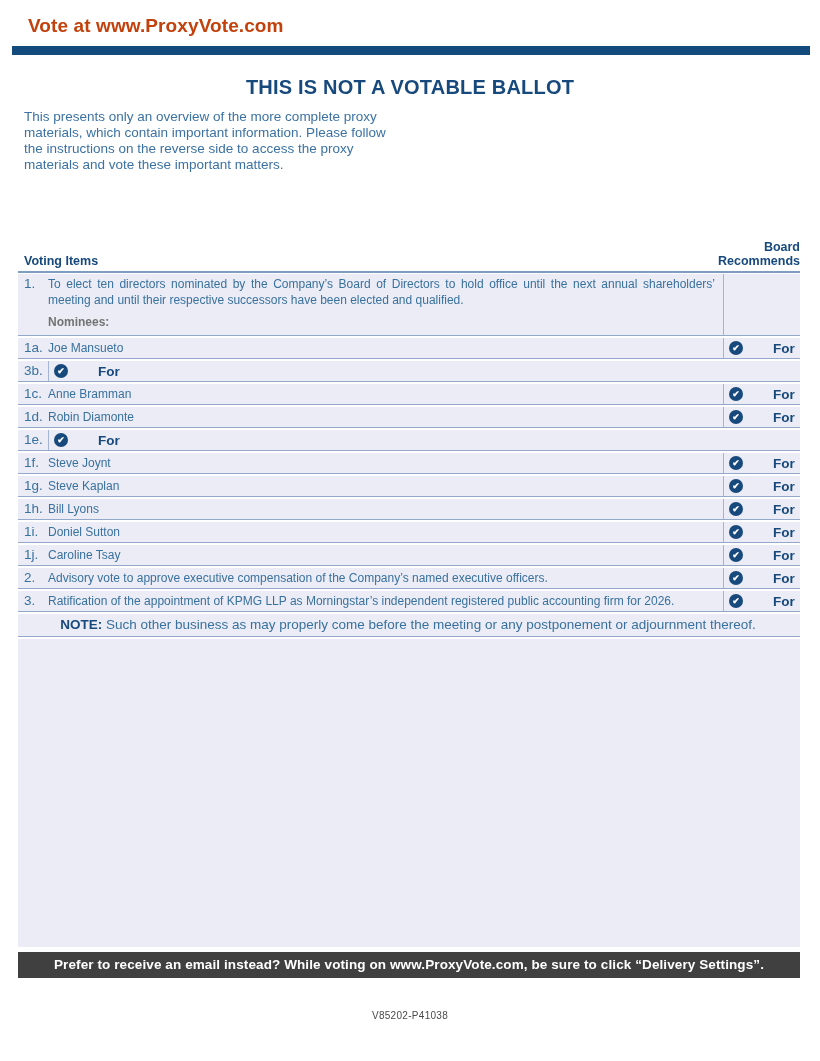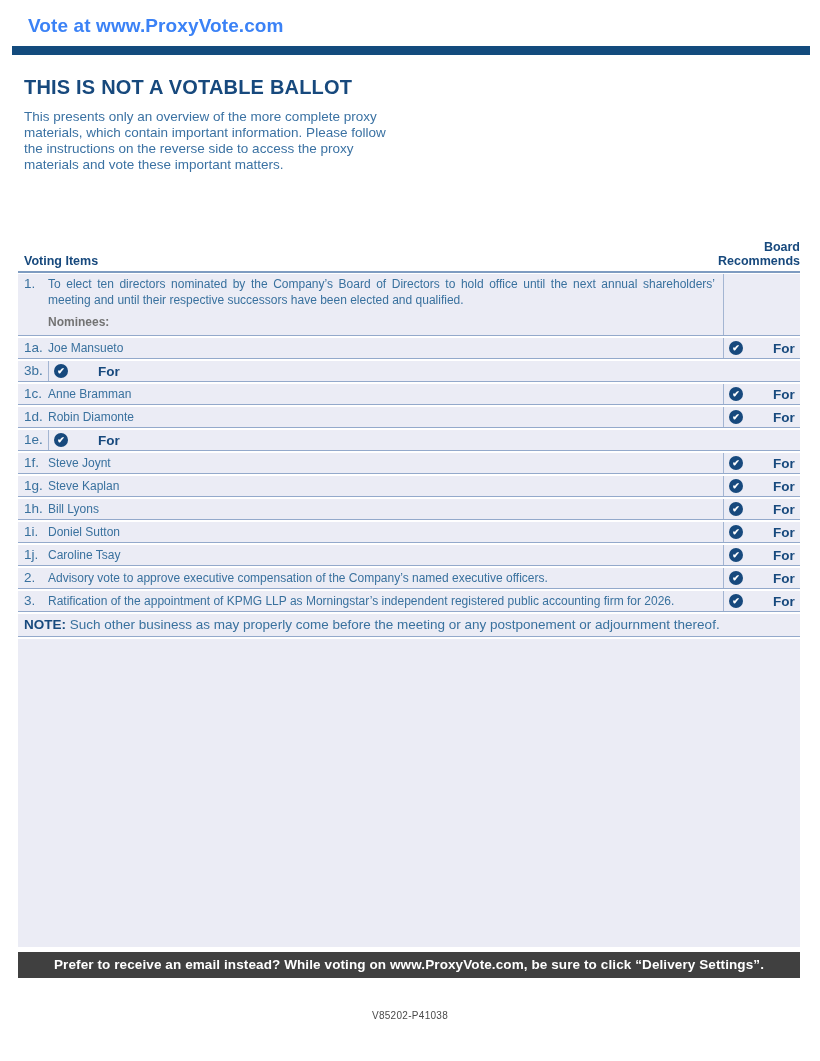--- a/index.html
+++ b/index.html
@@ -6,37 +6,38 @@
   html, body { width: 820px; background: #fff; }
   body {
     height: 1061px;
     overflow: hidden;
     font-family: "Liberation Sans", sans-serif;
     position: relative;
   }
   
   .top-header { padding-top: 15px; padding-left: 28px; }
   .proxy-link {
-    color: #3b82f6;
+    color: #c2410c;
     font-size: 19px;
     font-weight: bold;
     letter-spacing: 0.1px;
   }
   .header-rule {
     margin: 9px 10px 0 12px;
     height: 9px;
     background: #134B7D;
   }
   
   .notice-title {
     margin: 21px 24px 0 24px;
     color: #17497D;
     font-size: 20px;
     font-weight: bold;
     letter-spacing: 0.2px;
+    text-align: center;
   }
   .notice-body {
     margin: 10px 24px 0 24px;
     width: 378px;
     color: #3B72A3;
     font-size: 13.5px;
     line-height: 16px;
   }
   
   .table-wrap { margin: 0 20px 0 18px; }
@@ -121,20 +122,21 @@
     padding-left: 27px;
   }
   .note-row {
     background: #EBECF5;
     border-bottom: 1px solid #93A9CB;
     margin-bottom: 2px;
     padding: 3px 8px 3px 6px;
     font-size: 13.5px;
     line-height: 16px;
     color: #39719E;
+    text-align: center;
   }
   .note-label { color: #17497D; font-weight: bold; }
   .filler-panel {
     background: #EBECF5;
     height: 308px;
   }
   
   .footer-banner {
     margin: 5px 20px 0 18px;
     background: #404040;

